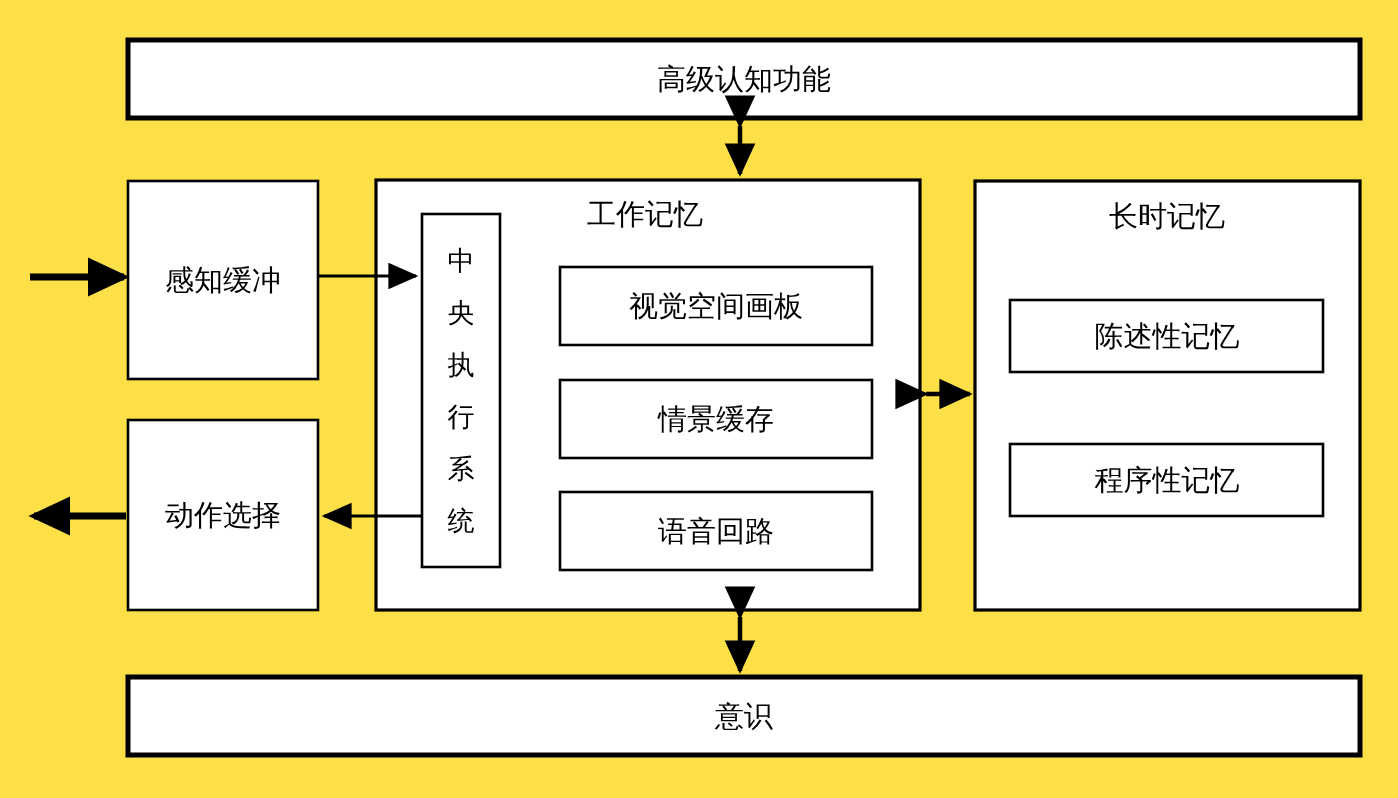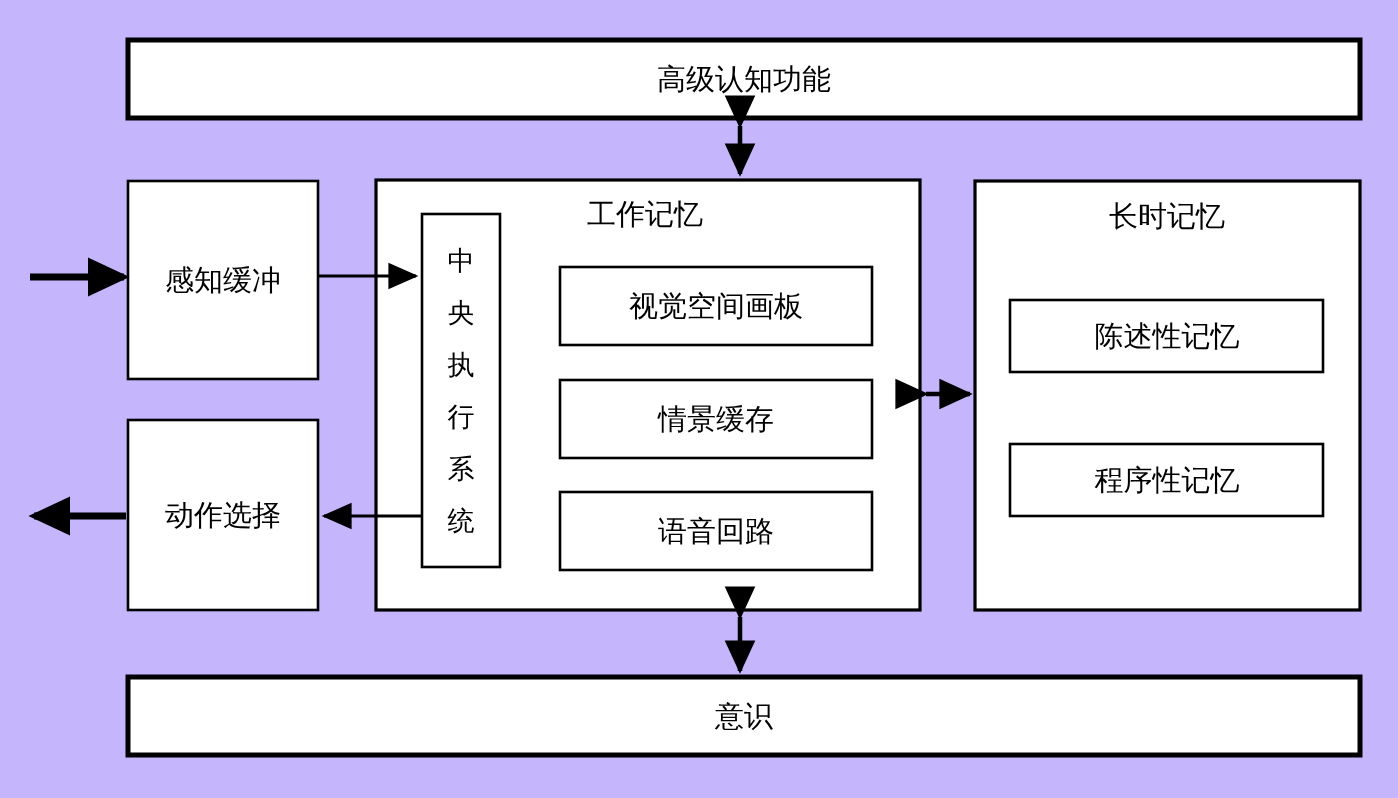--- a/index.html
+++ b/index.html
@@ -1,21 +1,21 @@
 <!DOCTYPE html>
 <html><head>
 <meta charset="utf-8">
 <style>
   html,body{margin:0;padding:0;background:#ffffff;}
   body{
     width:1398px;height:798px;overflow:hidden;
     font-family:"DejaVu Sans","Liberation Sans",sans-serif;
     color:#000000;
   }
-  #stage{position:relative;width:1398px;height:798px;background:#c4b5fd;}
+  #stage{position:relative;width:1398px;height:798px;background:#fde047;}
   svg.diagram{position:absolute;left:0;top:0;width:1398px;height:798px;}
   .bx{fill:#ffffff;stroke:#000000;}
   .bx-thick{stroke-width:5;}
   .bx-med{stroke-width:3.2;}
   .bx-thin{stroke-width:2.6;}
   .ln{stroke:#000000;fill:none;}
   .ln-thin{stroke-width:3;}
   .ln-thick{stroke-width:7;}
   .ln-dbl{stroke-width:4.5;}
   .lbl{

